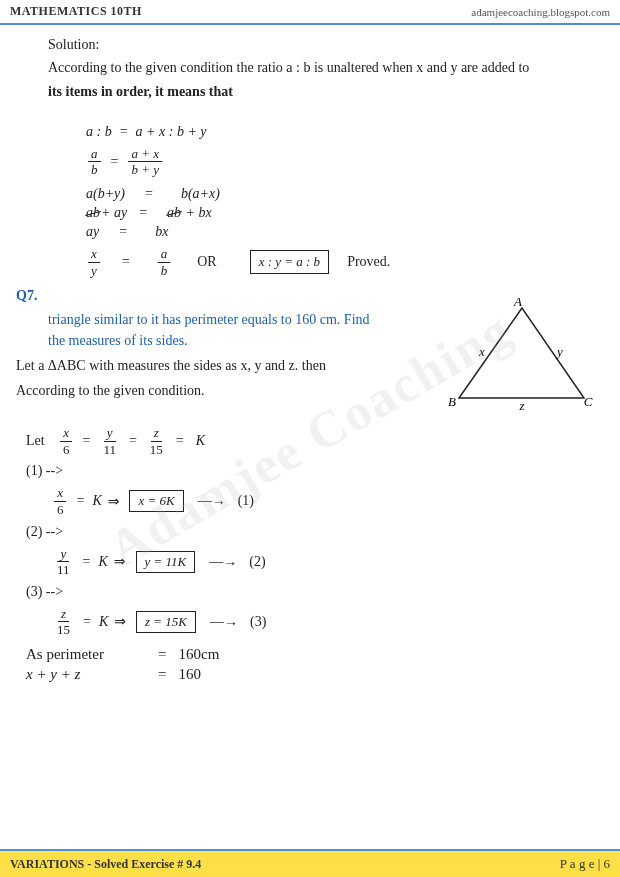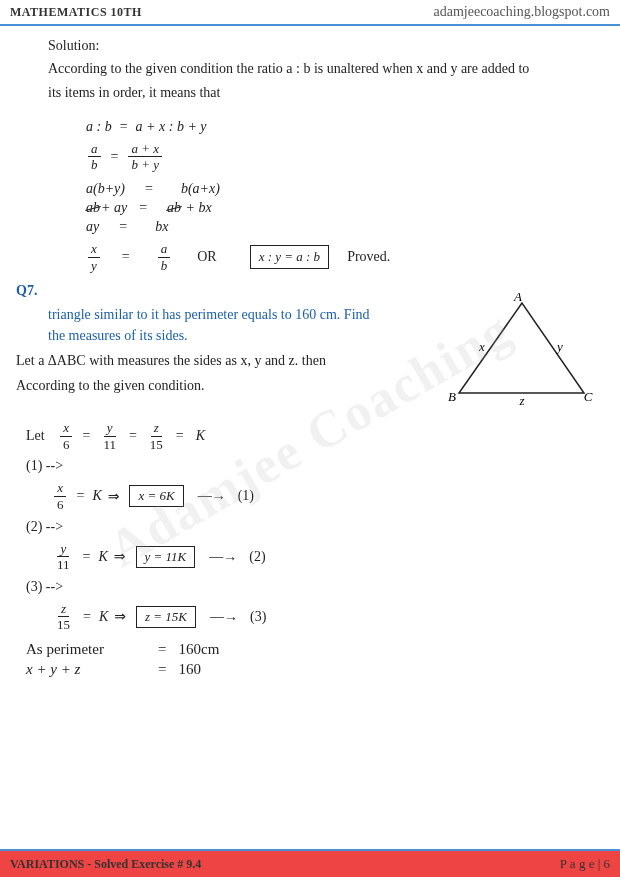--- a/index.html
+++ b/index.html
@@ -24,36 +24,36 @@
       background: #fff;
     }
     .header-left {
       font-size: 12px;
       font-weight: bold;
       color: #333;
       text-transform: uppercase;
       letter-spacing: 0.5px;
     }
     .header-right {
-      font-size: 14px;
+      font-size: 11px;
       color: #555;
     }
 
     
     .footer {
       position: absolute;
       bottom: 0;
       left: 0;
       right: 0;
       display: flex;
       justify-content: space-between;
       align-items: center;
       padding: 5px 10px;
       border-top: 2px solid #4a90d9;
-      background: #ef4444;
+      background: #fde047;
       font-size: 12px;
     }
     .footer-left { color: #333; font-weight: bold; }
     .footer-right { color: #333; font-size: 13px; }
 
     
     .content {
       padding: 8px 16px;
       height: calc(877px - 52px - 30px);
       overflow: hidden;
@@ -270,21 +270,21 @@
 
 <div class="content">
 
   <div class="question-block">
 
     <div class="solution-label" style="margin-left:32px;">Solution:</div>
 
     <p class="q-text-black" style="margin-left:32px; margin-bottom:2px;">
       <span>According to the given condition the ratio a : b is unaltered when x and y are added to</span>
     </p>
-    <p class="q-text-black" style="margin-left:32px; margin-bottom:14px;">
+    <p class="q-text-black" style="margin-left:32px; margin-bottom:20px;font-weight:bold;">
       <span>its items in order, it means that</span>
     </p>
 
     <div class="math-content">
 
       <div class="math-row" style="margin-left:40px;">
         <span style="font-style:italic;">a : b</span>
         <span class="equals">=</span>
         <span style="font-style:italic;">a + x : b + y</span>
       </div>

